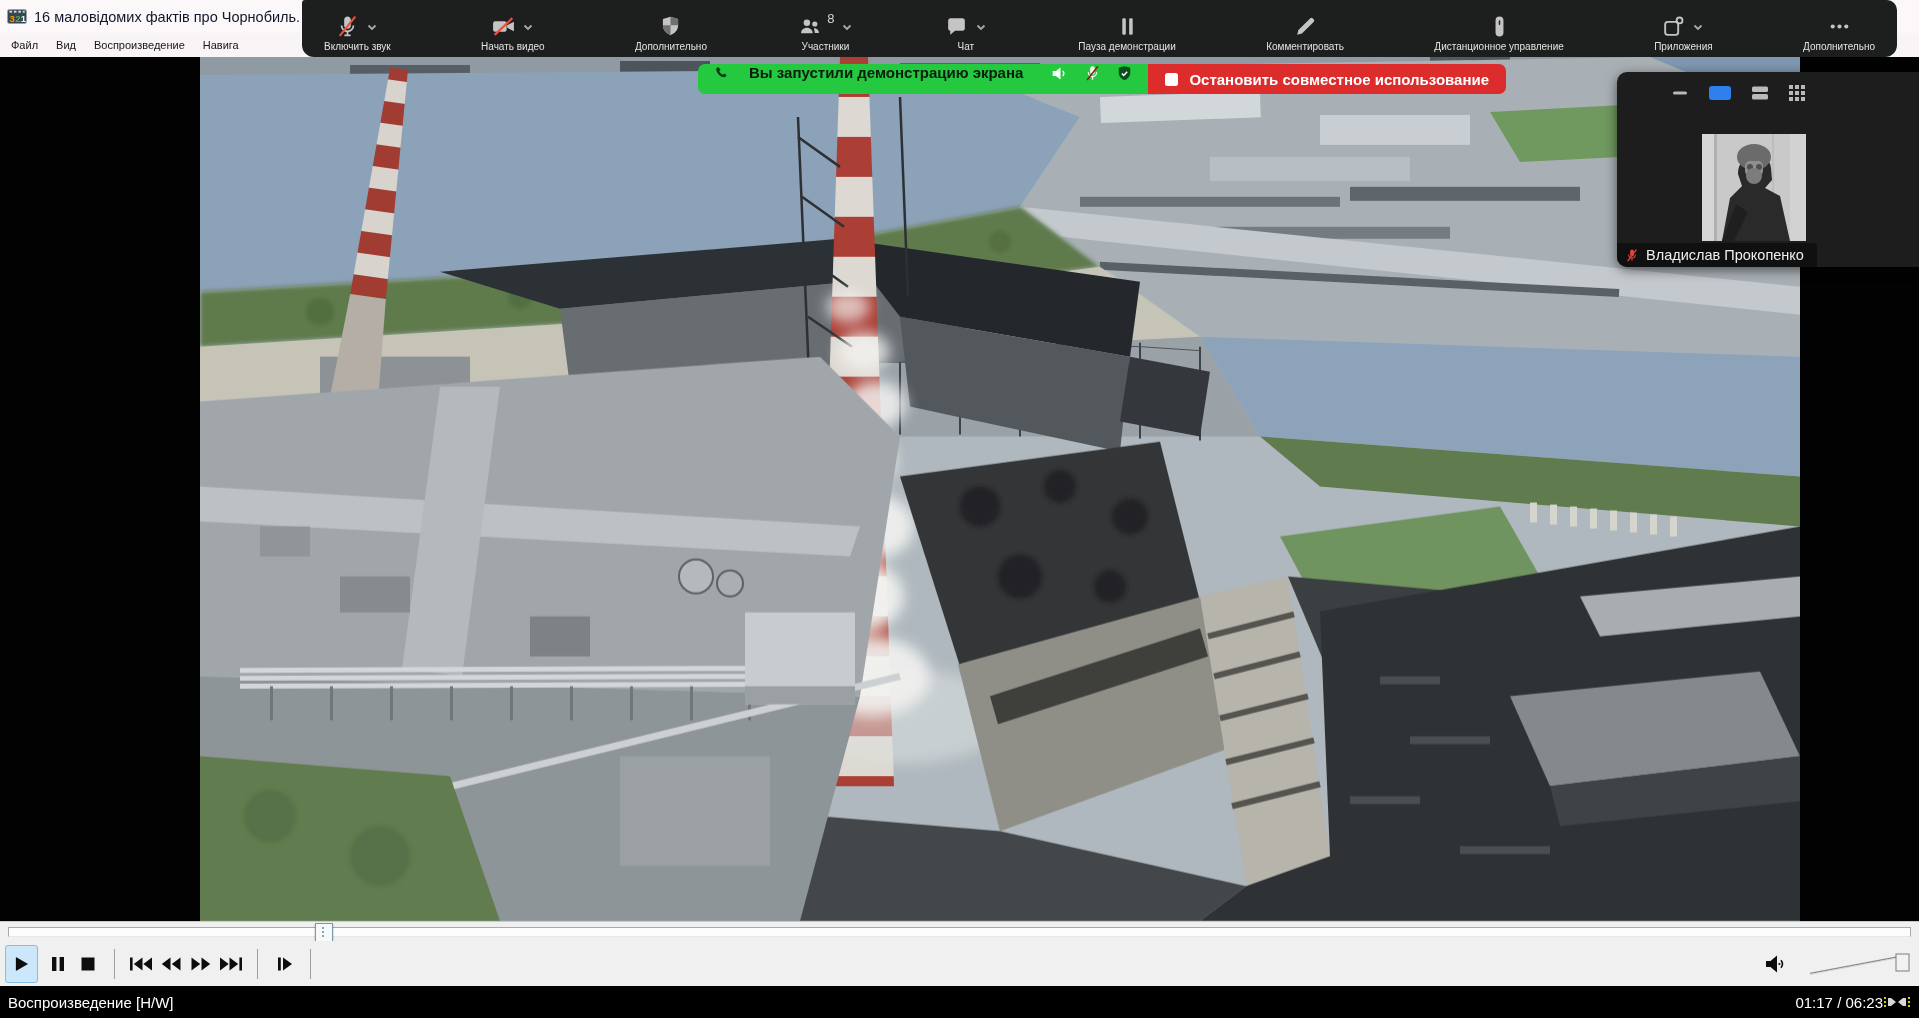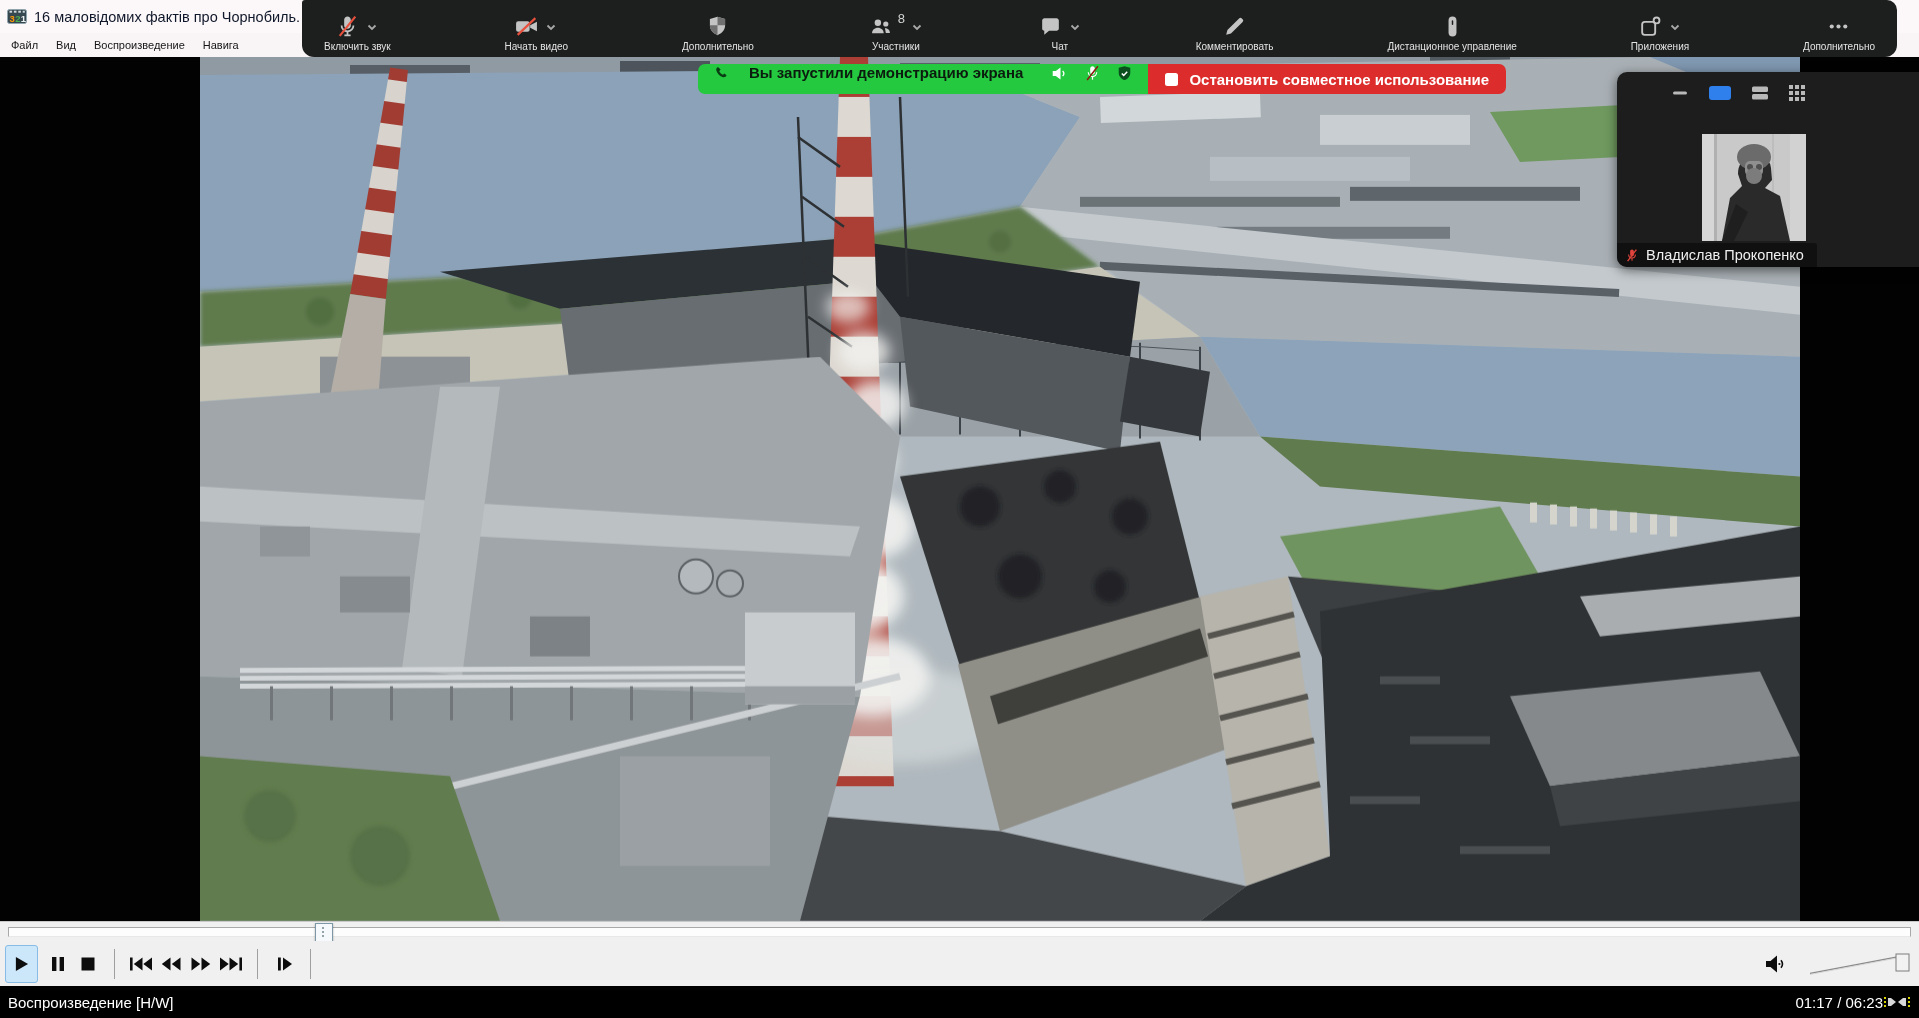--- a/index.html
+++ b/index.html
@@ -439,20 +439,29 @@
         <path d="M4 6.2C4 5 5 4 6.2 4h11.6C19 4 20 5 20 6.2v7.6c0 1.2-1 2.2-2.2 2.2h-7.2L6 20v-4C4.9 16 4 15 4 13.8z" fill="#c4c4c4"></path>
       </svg>
       <svg width="14" height="14" viewBox="0 0 14 14">
           <path d="M3.5 5.5 7 9l3.5-3.5" stroke="#a8a8a8" stroke-width="1.8" fill="none"></path>
         </svg>
     </span>
     <span class="zt-label">Чат</span>
   </div>
   <div class="zt-item">
     <span class="zt-iconrow">
+      <svg width="25" height="25" viewBox="0 0 24 24" fill="#c4c4c4">
+        <rect x="7" y="4" width="3.4" height="16" rx="1.2"></rect>
+          <rect x="13.6" y="4" width="3.4" height="16" rx="1.2"></rect>
+      </svg>
+    </span>
+    <span class="zt-label">Пауза демонстрации</span>
+  </div>
+  <div class="zt-item">
+    <span class="zt-iconrow">
       <svg width="25" height="25" viewBox="0 0 24 24">
         <path d="M4 20l1.2-4.6L16.4 4.2a1.8 1.8 0 0 1 2.6 0l.8.8a1.8 1.8 0 0 1 0 2.6L8.6 18.8z" fill="#c4c4c4"></path>
       </svg>
     </span>
     <span class="zt-label">Комментировать</span>
   </div>
   <div class="zt-item">
     <span class="zt-iconrow">
       <svg width="25" height="25" viewBox="0 0 24 24">
         <rect x="8.2" y="2.5" width="7.6" height="19" rx="3.8" fill="#c4c4c4"></rect>

